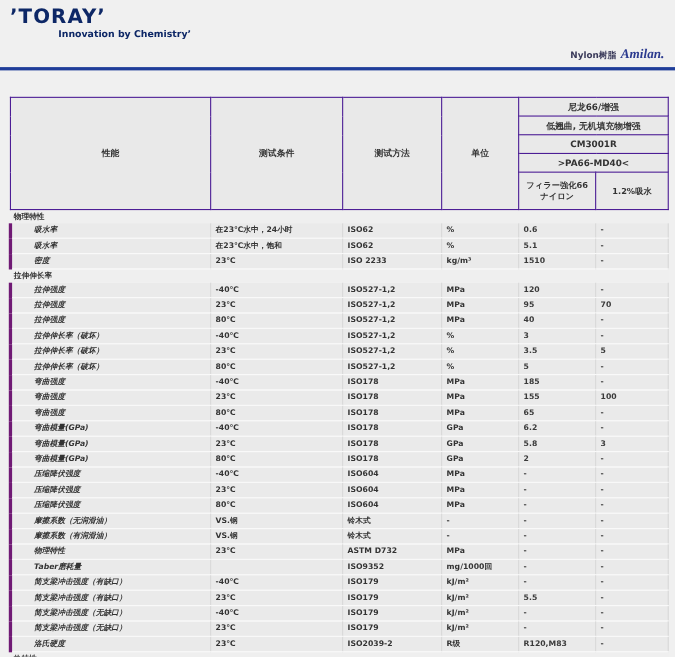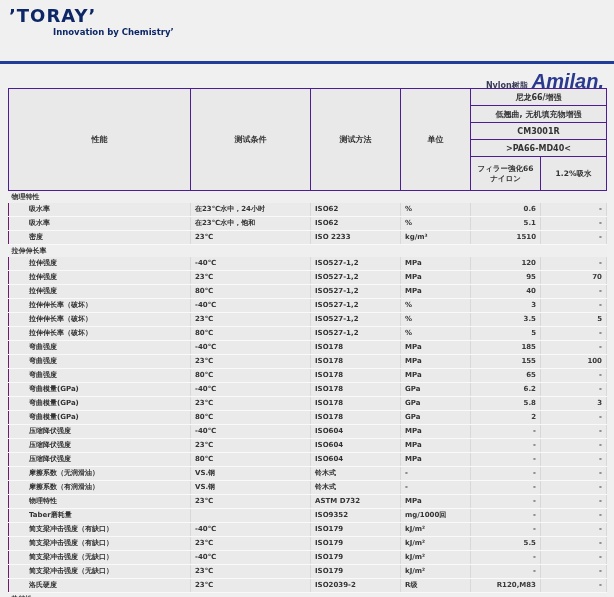--- a/index.html
+++ b/index.html
@@ -19,23 +19,23 @@
   }
   .tagline {
     font-size:8.5px; font-weight:bold; color:#0d2766; margin-top:1px;padding-left:44px;
   }
   .brand-right {
     position:absolute; right:10px; top:41px;
     display:flex; align-items:baseline; gap:4px;
   }
   .family-prefix { font-size:8px; color:#3a3a5a; font-weight:bold;margin-left:12px; }
   .family-name {
-    font-family:Liberation Sans, sans-serif;
+    font-family:Liberation Serif, serif;
     font-style:italic; font-weight:bold;
-    font-size:20px; color:#2b3a8f; line-height:16px;margin-top:32px;
+    font-size:12px; color:#2b3a8f; line-height:16px;
   }
   .divider { position:absolute; left:0; top:61px; width:614px; height:3px; background:#1f3d99; }
 
   
   .tbl-wrap { position:absolute; left:8px; top:88px; width:598px; }
   table { border-collapse:collapse; table-layout:fixed; width:598px; }
 
   thead th {
     background:#e9e9e9;
     border:1px solid #4c1d95;
@@ -49,22 +49,22 @@
 
   tbody td {
     background:#eaeaea;
     font-size:7px; font-weight:bold; color:#333;
     height:11px; line-height:11px;
     padding:1px 4px;
     border-bottom:1px solid #f9f9f9;
     border-right:1px solid #d8d8d8;
     overflow:hidden; white-space:nowrap;
   }
-  tbody tr.data-row td:first-child { padding-left:20px; border-left:1px solid #701a75; }
-  tbody td.val { text-align:right; color:#3a3a3a; }
+  tbody tr.data-row td:first-child { padding-left:20px; border-left:3px solid #701a75;font-style:italic; }
+  tbody td.val { text-align:left; color:#3a3a3a; }
 
   tbody tr.section-row td {
     background:#efefef;
     border:none;
     padding:1px 3px; padding-left:3px;
     height:10px; line-height:10px;
     font-size:7px; font-weight:bold; color:#333;margin-left:12px;
   }
 </style>
 </head>

